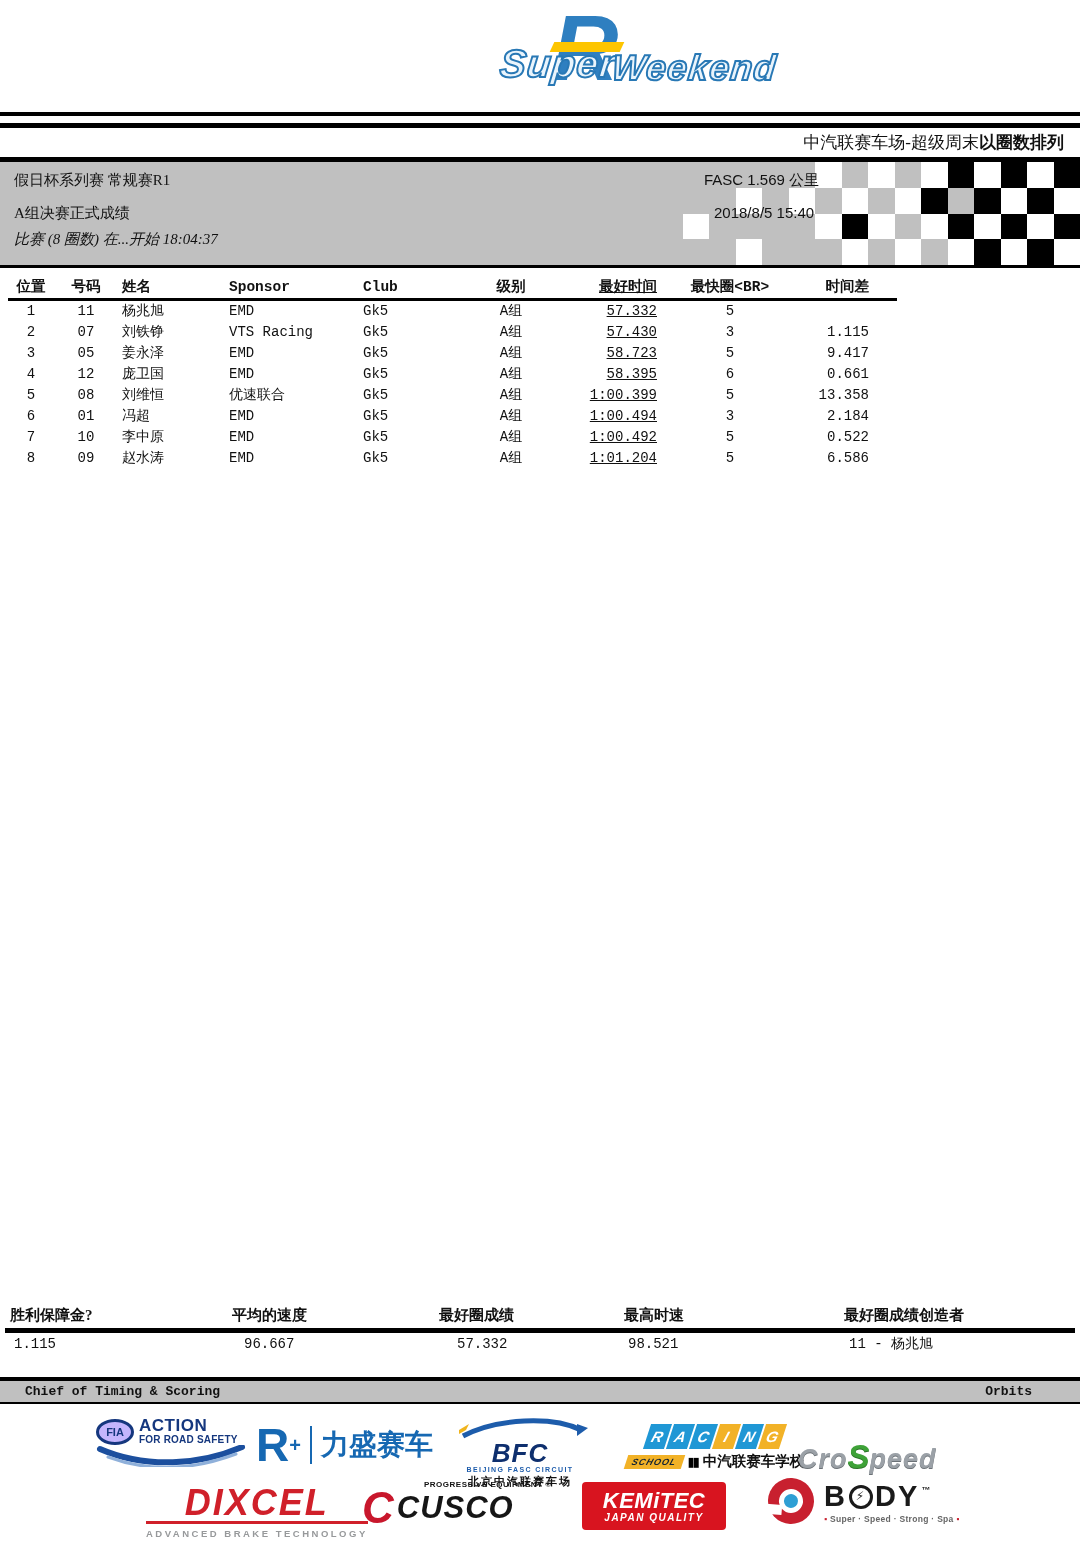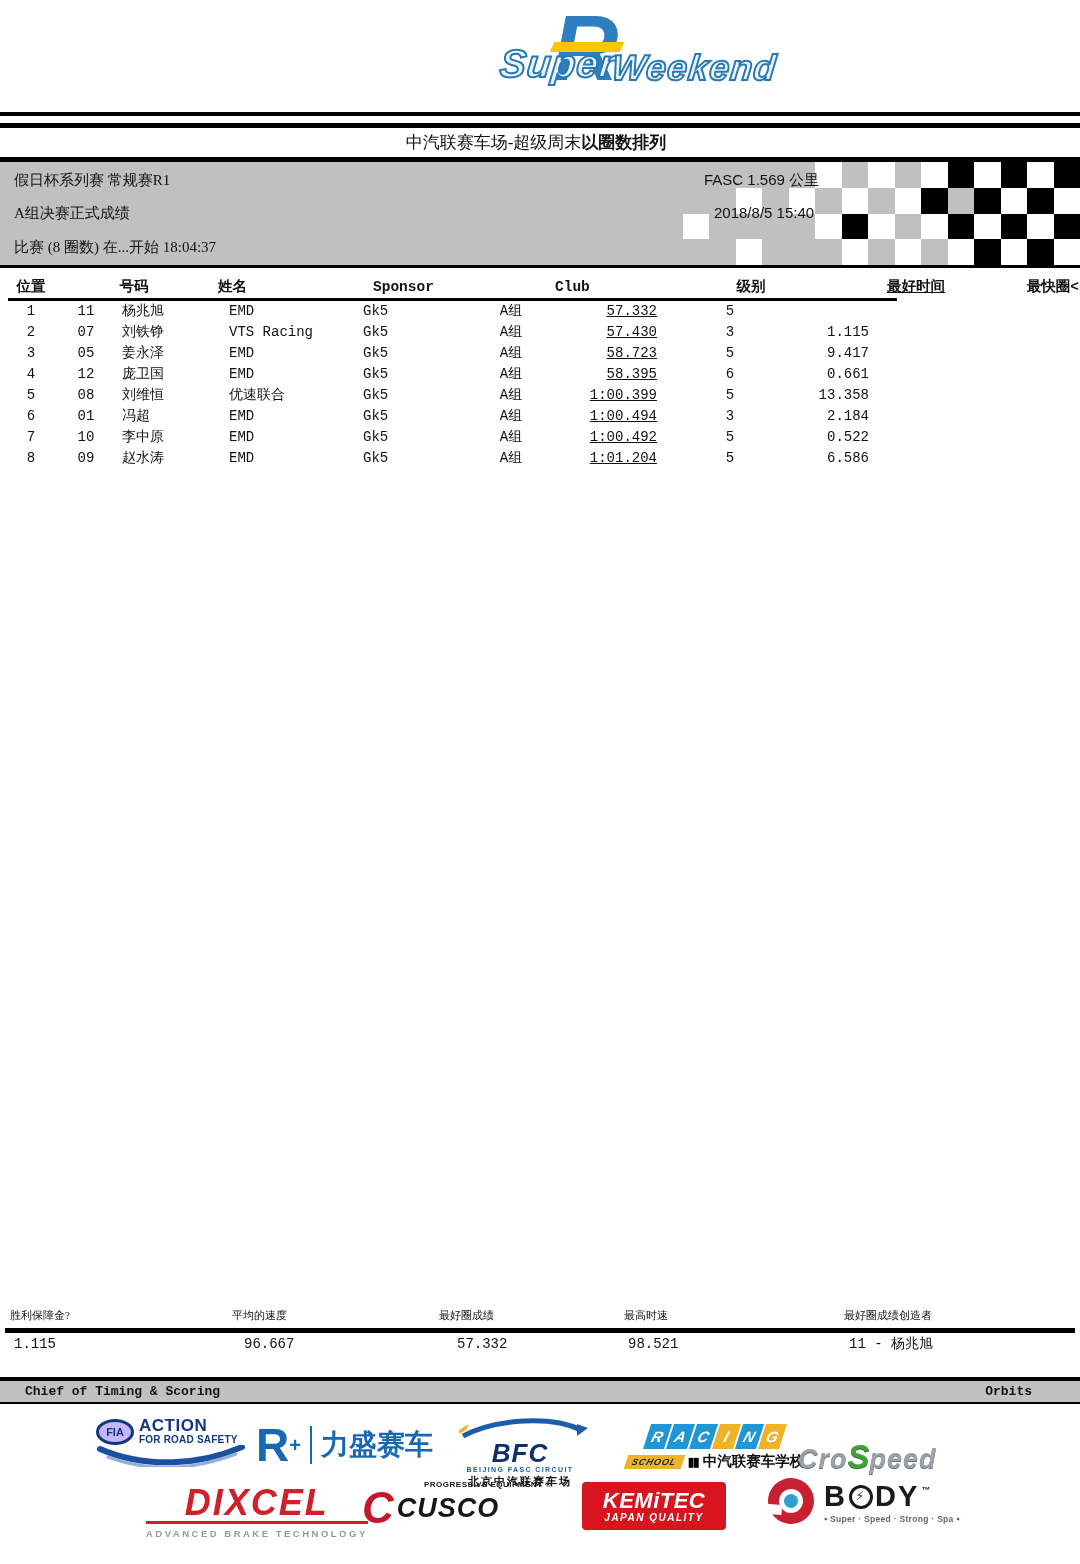--- a/index.html
+++ b/index.html
@@ -26,54 +26,54 @@
             transform:skewX(-25deg); }
   .sw-word { position:absolute; font-weight:900; font-style:italic; color:#e9f4fc;
              -webkit-text-stroke:2px #2878b5; transform:skewX(-6deg); letter-spacing:1px; white-space:nowrap; }
   .sw-w1 { left:0; top:22px; font-size:39px; }
   .sw-w2 { left:112px; top:27px; font-size:36px; }
 
   
   .rule-a { position:absolute; top:112px; left:0; width:1080px; height:4px; background:#000; }
   .rule-b { position:absolute; top:123px; left:0; width:1080px; height:5px; background:#000; }
   .title-row { position:absolute; top:129px; left:0; width:1080px; height:28px; line-height:28px;
-               display:flex; justify-content:center; padding:0 16px 0 8px; }
+               display:flex; justify-content:flex-end; padding:0 16px 0 8px; }
   .title-left { font-size:17px; }
   .title-right { font-size:17px; font-weight:700; }
   .rule-c { position:absolute; top:157px; left:0; width:1080px; height:5px; background:#000; }
 
   
   .info-box { position:absolute; top:162px; left:0; width:1080px; height:106px;
               background:#c0c0c0; border-bottom:3px solid #000; }
   .info-line { position:absolute; left:14px; height:22px; line-height:22px; font-size:15px; white-space:nowrap; z-index:2; }
-  .il-1 { top:7px; } .il-2 { top:40px; } .il-3 { top:74px; }
+  .il-1 { top:7px; } .il-2 { top:40px; } .il-3 { top:66px;font-style:italic; }
   .info-track { position:absolute; left:676px; top:7px;  height:22px; line-height:22px; font-size:15px; z-index:2; white-space:nowrap;}
   .info-dt    { position:absolute; left:686px; top:40px; height:22px; line-height:22px; font-size:15px; z-index:2; white-space:nowrap;}
   .flag { position:absolute; left:683px; top:0; width:397px; height:103px; z-index:1;
           display:grid; grid-template-columns:repeat(15,26.47px); grid-template-rows:repeat(4,25.75px); }
   .fc { width:26.47px; height:25.75px; }
   .fb { background:#000; } .fw { background:#fff; } .fg { background:transparent; }
 
   
   .results { position:absolute; top:278px; left:8px; width:889px;
              font-family:"Liberation Mono","DejaVu Sans Mono",monospace; }
   .rt-row { display:grid; grid-template-columns:46px 64px 109px 133px 120px 62px 118px 140px 97px; }
   .rt-head { font-weight:700; font-size:14.5px; line-height:19px; padding-bottom:1px;
-             border-bottom:3px solid #000;gap:48px; }
+             border-bottom:3px solid #000; }
   .rt-body .rt-row { line-height:21px; font-size:14px; }
   .cell { white-space:nowrap; overflow:visible; }
   .c0 { text-align:center; } .c1 { text-align:center; }
   .c2 { text-align:left; padding-left:4px; } .c3 { padding-left:2px; } .c4 { padding-left:3px; }
   .c5 { text-align:center; } .c6 { text-align:right; padding-right:3px;text-decoration:underline; }
   .c7 { text-align:center; } .c8 { text-align:right; padding-right:28px; }
 
   
   .summary { position:absolute; top:1306px; left:5px; width:1070px; }
   .sm-grid { display:grid; grid-template-columns:222px 207px 185px 220px 236px; }
-  .sm-label { font-weight:400; font-size:11px; line-height:19px; padding-left:5px; white-space:nowrap; }
+  .sm-label { font-weight:700; font-size:15px; line-height:19px; padding-left:5px; white-space:nowrap; }
   .sm-rule { margin-top:3px; height:2px; border-top:3px solid #000; border-bottom:2px solid #000; }
   .sm-values { margin-top:2px; font-family:"Liberation Mono","DejaVu Sans Mono",monospace; font-size:14px; line-height:19px; }
   .sm-values .v0 { padding-left:9px; } .sm-values .v1 { padding-left:17px; }
   .sm-values .v2 { padding-left:23px; } .sm-values .v3 { padding-left:9px; }
   .sm-values .v4 { padding-left:10px; }
 
   
   .footer-bar { position:absolute; top:1377px; left:0; width:1080px;
                 border-top:4px solid #000; border-bottom:2px solid #000; background:#c0c0c0;
                 height:27px; display:flex; justify-content:space-between; align-items:center;
@@ -119,21 +119,21 @@
   
   .sp-dixcel { left:146px; top:1486px; text-align:center; }
   .dx-name { font-weight:900; font-style:italic; font-size:36px; color:#d0202a; letter-spacing:2px; line-height:33px; }
   .dx-bar { height:3px; background:#d0202a; margin:2px 0 4px; }
   .dx-sub { font-weight:700; font-size:9.5px; color:#97999b; letter-spacing:2.5px; white-space:nowrap; }
   
   .sp-cusco { left:362px; top:1480px; }
   .cu-top { font-weight:800; font-size:8px; color:#111; letter-spacing:.5px; margin-left:62px; }
   .cu-row { display:flex; align-items:center; }
   .cu-c { font-weight:900; font-style:italic; font-size:44px; color:#c8172c; line-height:38px; margin-right:3px; }
-  .cu-name { font-weight:900; font-style:italic; font-size:27px; color:#161616; letter-spacing:1px;text-align:center; }
+  .cu-name { font-weight:900; font-style:italic; font-size:31px; color:#161616; letter-spacing:1px;text-align:center; }
   
   .sp-kemitec { left:582px; top:1482px; width:144px; height:48px; background:#d8141f; border-radius:4px;
                 display:flex; flex-direction:column; align-items:center; justify-content:center; color:#fff; }
   .km-name { font-weight:900; font-style:italic; font-size:22px; letter-spacing:.5px; line-height:22px; }
   .km-sub { font-weight:800; font-style:italic; font-size:10px; letter-spacing:1.5px; }
   
   .sp-body { left:768px; top:1478px; display:flex; align-items:flex-start; gap:10px; }
   .bd-swirl { width:46px; height:46px; border-radius:50%; background:#c8202f; position:relative; transform:rotate(-20deg); }
   .bd-swirl::before { content:""; position:absolute; inset:11px; background:#fff; border-radius:50%; }
   .bd-swirl::after  { content:""; position:absolute; inset:16px; background:#2f9fd4; border-radius:50%; }

